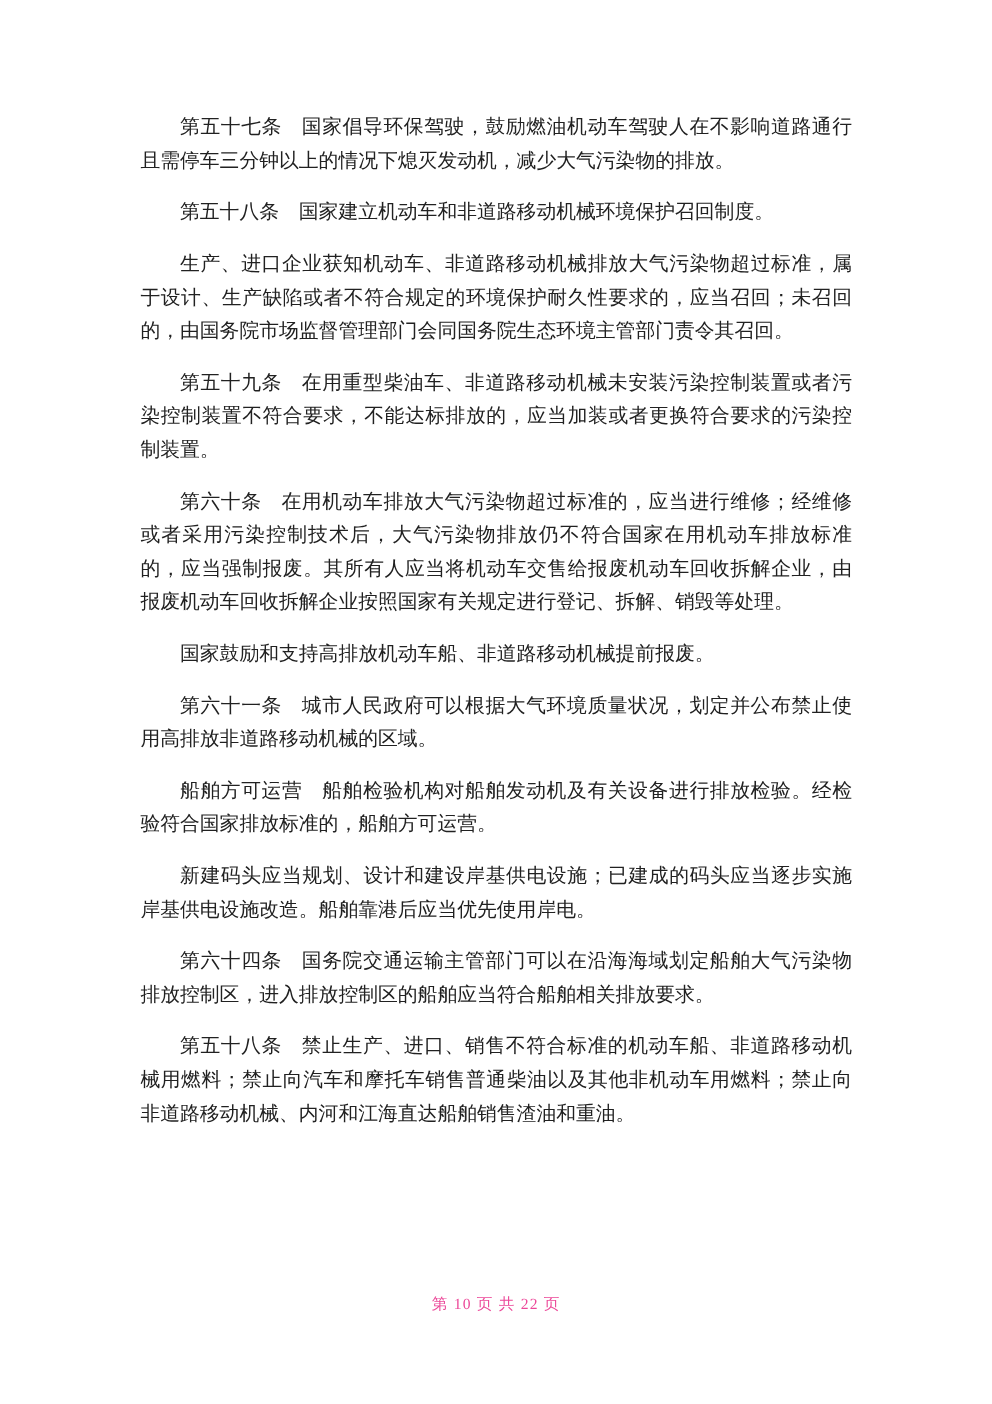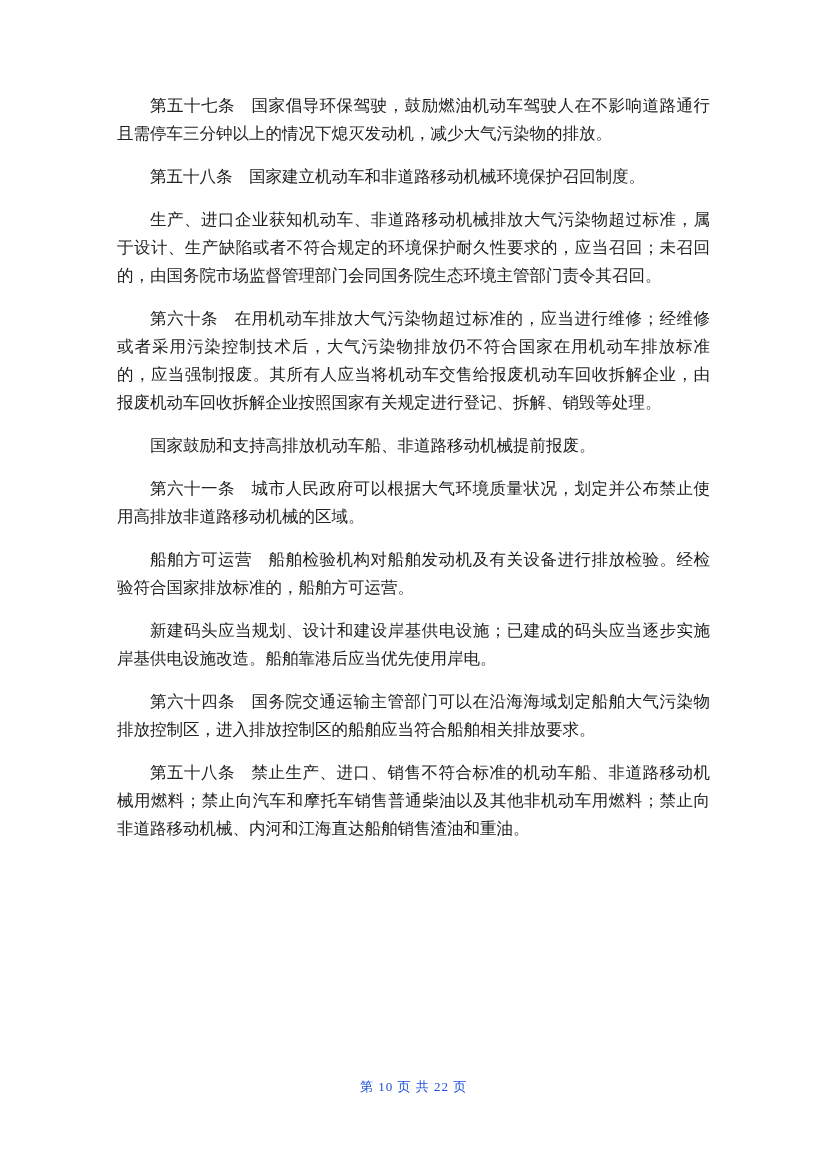--- a/index.html
+++ b/index.html
@@ -35,36 +35,37 @@
     margin-right: 1em;
   }
   .footer {
     position: absolute;
     left: 0;
     right: 0;
     top: 1078px;
     text-align: center;
     font-size: 13px;
     line-height: 18px;
-    color: #1d4ed8;
+    color: #ec4899;
     letter-spacing: 1px;
   }
 </style>
 </head>
 <body>
 
 <div class="page">
   <div class="content">
 
     <p class="para"><span class="art-num">第五十七条</span><span>国家倡导环保驾驶，鼓励燃油机动车驾驶人在不影响道路通行且需停车三分钟以上的情况下熄灭发动机，减少大气污染物的排放。</span></p>
 
     <p class="para"><span class="art-num">第五十八条</span><span>国家建立机动车和非道路移动机械环境保护召回制度。</span></p>
 
     <p class="para"><span>生产、进口企业获知机动车、非道路移动机械排放大气污染物超过标准，属于设计、生产缺陷或者不符合规定的环境保护耐久性要求的，应当召回；未召回的，由国务院市场监督管理部门会同国务院生态环境主管部门责令其召回。</span></p>
 
+    <p class="para"><span class="art-num">第五十九条</span><span>在用重型柴油车、非道路移动机械未安装污染控制装置或者污染控制装置不符合要求，不能达标排放的，应当加装或者更换符合要求的污染控制装置。</span></p>
 
     <p class="para"><span class="art-num">第六十条</span><span>在用机动车排放大气污染物超过标准的，应当进行维修；经维修或者采用污染控制技术后，大气污染物排放仍不符合国家在用机动车排放标准的，应当强制报废。其所有人应当将机动车交售给报废机动车回收拆解企业，由报废机动车回收拆解企业按照国家有关规定进行登记、拆解、销毁等处理。</span></p>
 
     <p class="para"><span>国家鼓励和支持高排放机动车船、非道路移动机械提前报废。</span></p>
 
     <p class="para"><span class="art-num">第六十一条</span><span>城市人民政府可以根据大气环境质量状况，划定并公布禁止使用高排放非道路移动机械的区域。</span></p>
 
     <p class="para"><span class="art-num">船舶方可运营</span><span>船舶检验机构对船舶发动机及有关设备进行排放检验。经检验符合国家排放标准的，船舶方可运营。</span></p>
 
 

